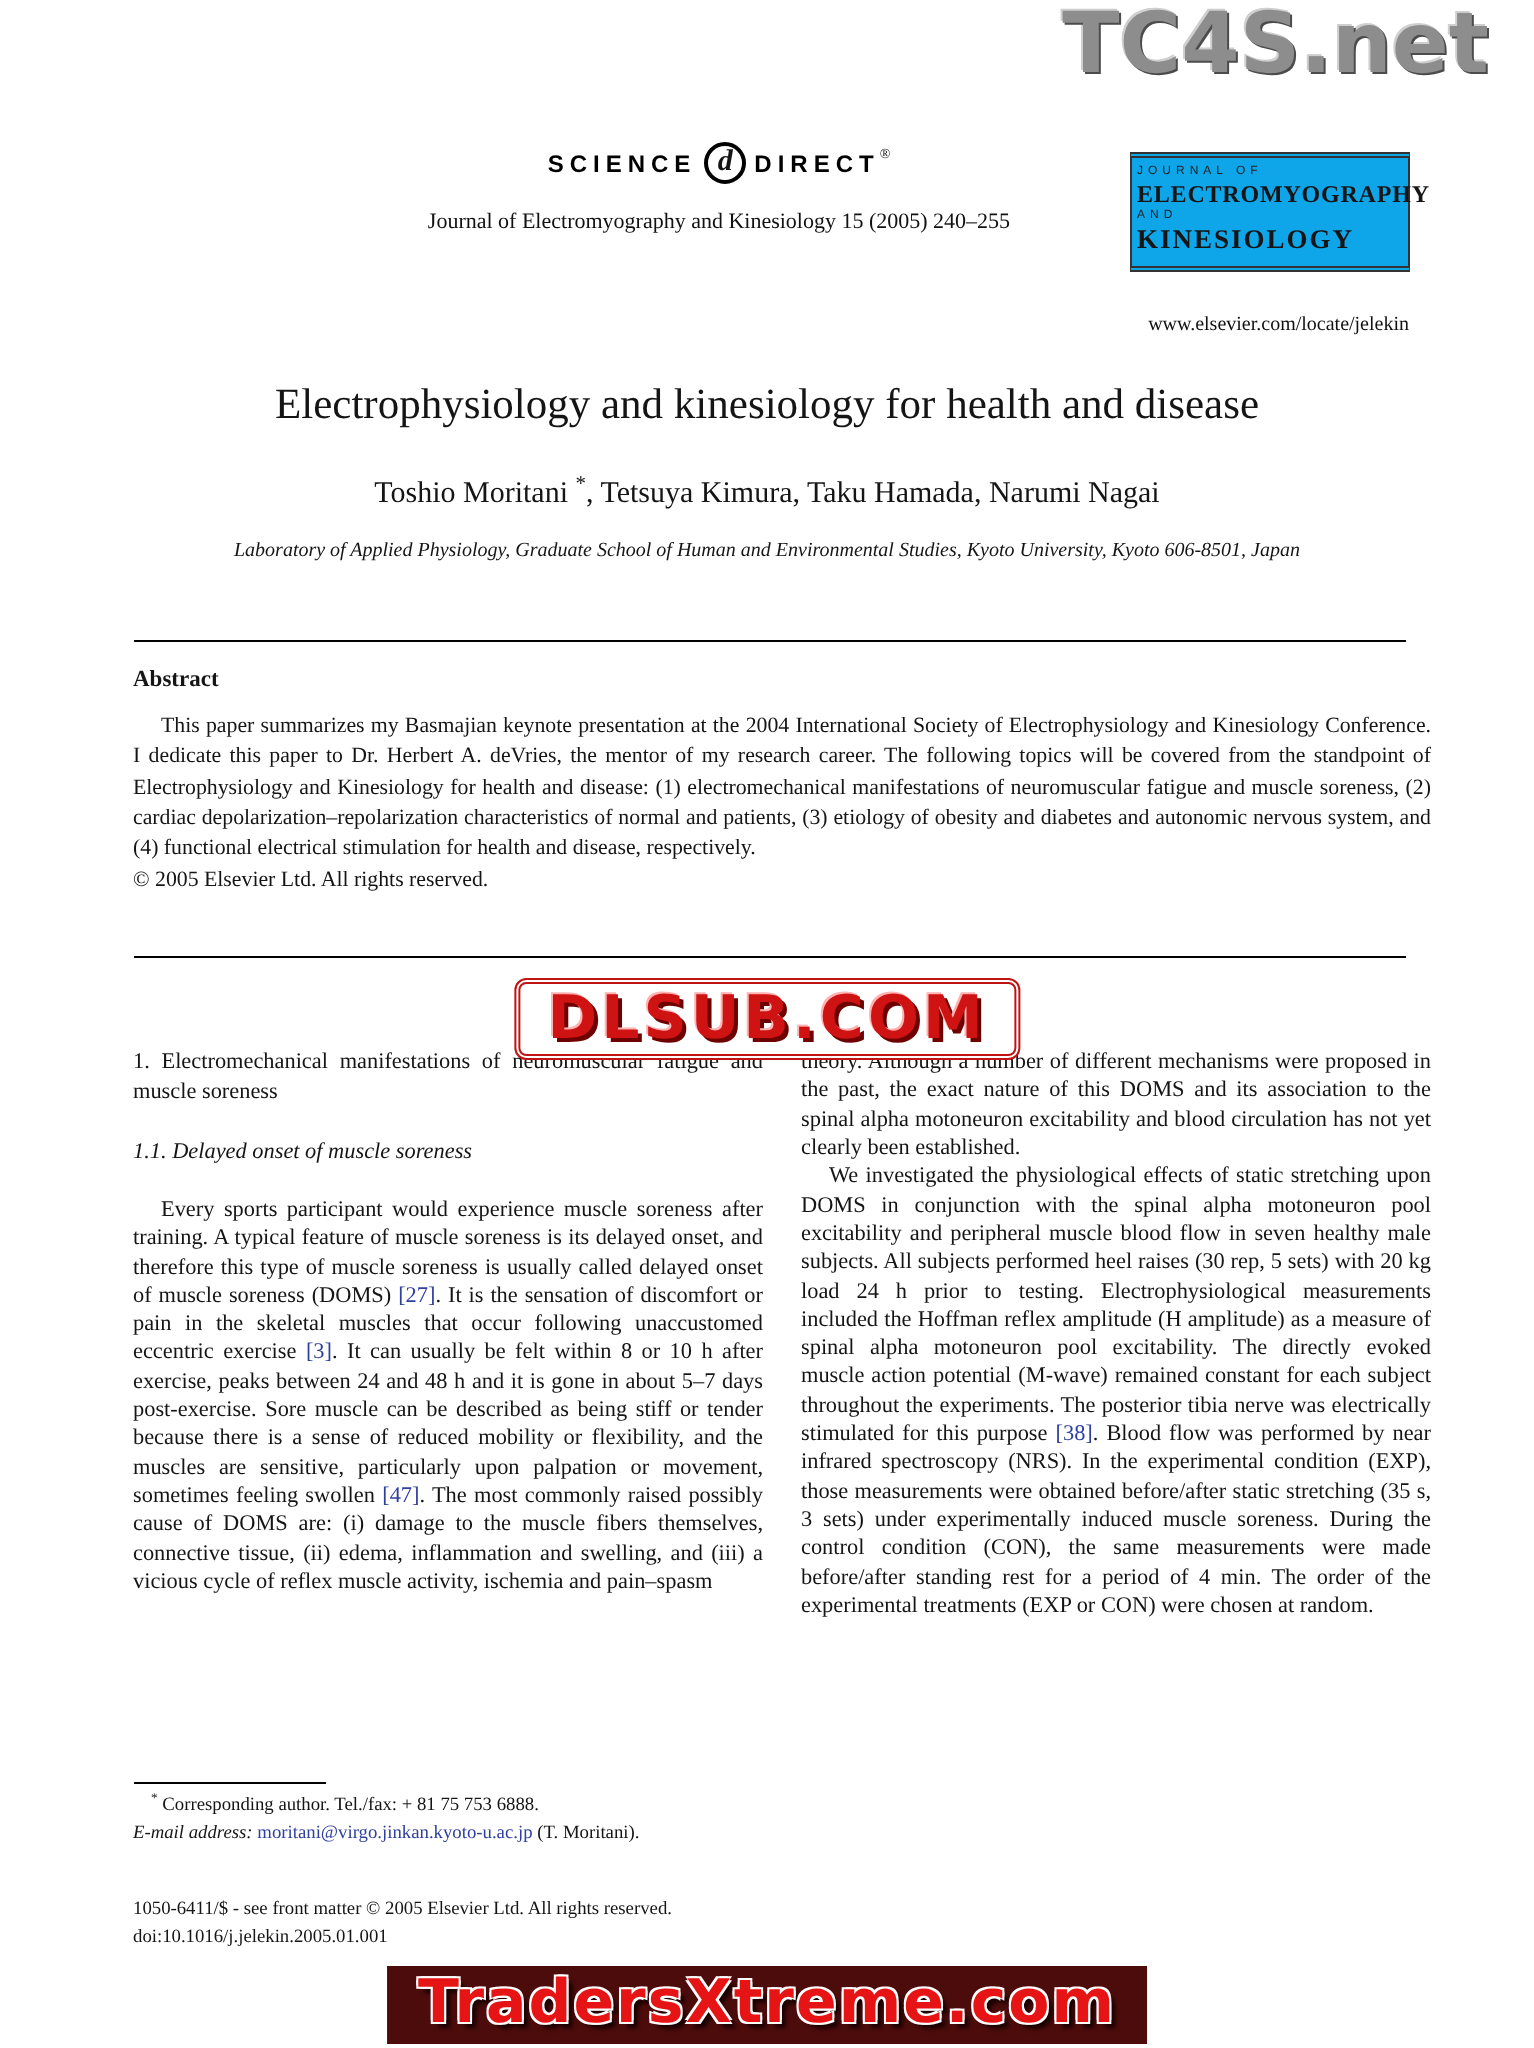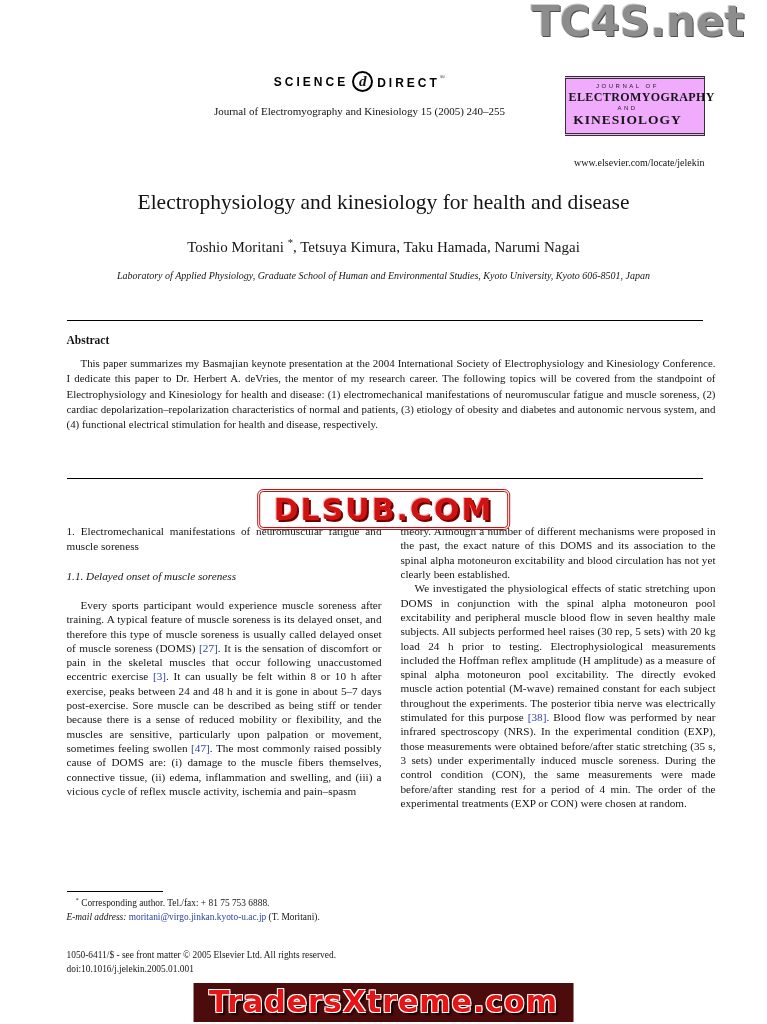--- a/index.html
+++ b/index.html
@@ -46,21 +46,21 @@
   .sd-at {
     display:inline-flex; align-items:center; justify-content:center;
     width:21px; height:21px; border:2px solid #000; border-radius:50%;
     font-family:"Liberation Serif",serif; font-style:italic; font-weight:bold; font-size:15px;
   }
   .sd-reg { font-size:7px; vertical-align:top; }
   .journal-line { margin-top:13px; font-size:11px; color:#111; }
   .header-right { position:absolute; right:56px; top:76px; width:140px; }
   .journal-box {
     border:1px solid #333; border-top:3px double #333; border-bottom:3px double #333;
-    padding:4px 17px 5px 3px; text-align:center; background:#f0abfc;
+    padding:4px 17px 5px 3px; background:#0ea5e9;
   }
   .jb-small { font-family:"Liberation Sans","DejaVu Sans",sans-serif; font-size:6px; letter-spacing:2.5px; color:#222; }
   .jb-big { font-size:12px; font-weight:bold; letter-spacing:0.4px; margin-top:1px; }
   .jb-big2 { font-size:13.5px; font-weight:bold; letter-spacing:1px; margin-top:1px; }
   .locate { margin-top:21px; font-size:10px; text-align:right; color:#111; }
 
   
   .title { position:absolute; top:190px; left:40px; right:40px; text-align:center; font-size:21.5px; font-weight:normal; }
   .authors { position:absolute; top:237px; left:40px; right:40px; text-align:center; font-size:15px; }
   .authors sup, .fn-line sup { vertical-align:super; font-size:70%; }
@@ -125,20 +125,21 @@
 
   <h1 class="title">Electrophysiology and kinesiology for health and disease</h1>
   <div class="authors"><span>Toshio Moritani </span><sup>*</sup><span>, Tetsuya Kimura, Taku Hamada, Narumi Nagai</span></div>
   <div class="affiliation">Laboratory of Applied Physiology, Graduate School of Human and Environmental Studies, Kyoto University, Kyoto 606-8501, Japan</div>
 
   <div class="rule rule1"></div>
 
   <div class="abstract-heading">Abstract</div>
   <div class="abstract-block">
     <div class="abs-text">This paper summarizes my Basmajian keynote presentation at the 2004 International Society of Electrophysiology and Kinesiology Conference. I dedicate this paper to Dr. Herbert A. deVries, the mentor of my research career. The following topics will be covered from the standpoint of Electrophysiology and Kinesiology for health and disease: (1) electromechanical manifestations of neuromuscular fatigue and muscle soreness, (2) cardiac depolarization–repolarization characteristics of normal and patients, (3) etiology of obesity and diabetes and autonomic nervous system, and (4) functional electrical stimulation for health and disease, respectively.</div>
+    <div class="abs-copy">© 2005 Elsevier Ltd. All rights reserved.</div>
   </div>
 
   <div class="rule rule2"></div>
 
   <div class="wm-mid">DLSUB.COM</div>
 
   <div class="columns">
     <div class="col">
       <div class="sec-heading">1. Electromechanical manifestations of neuromuscular fatigue and muscle soreness</div>
       <div class="subsec-heading">1.1. Delayed onset of muscle soreness</div>

